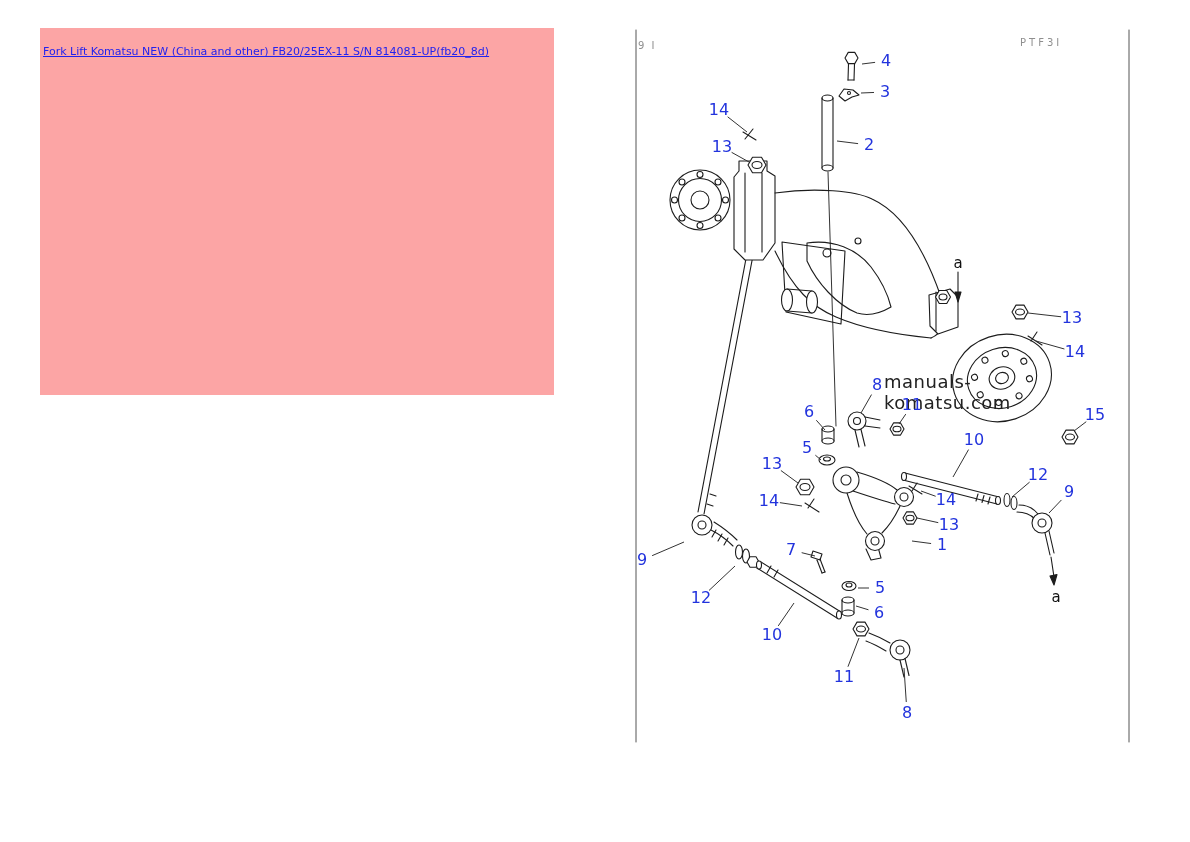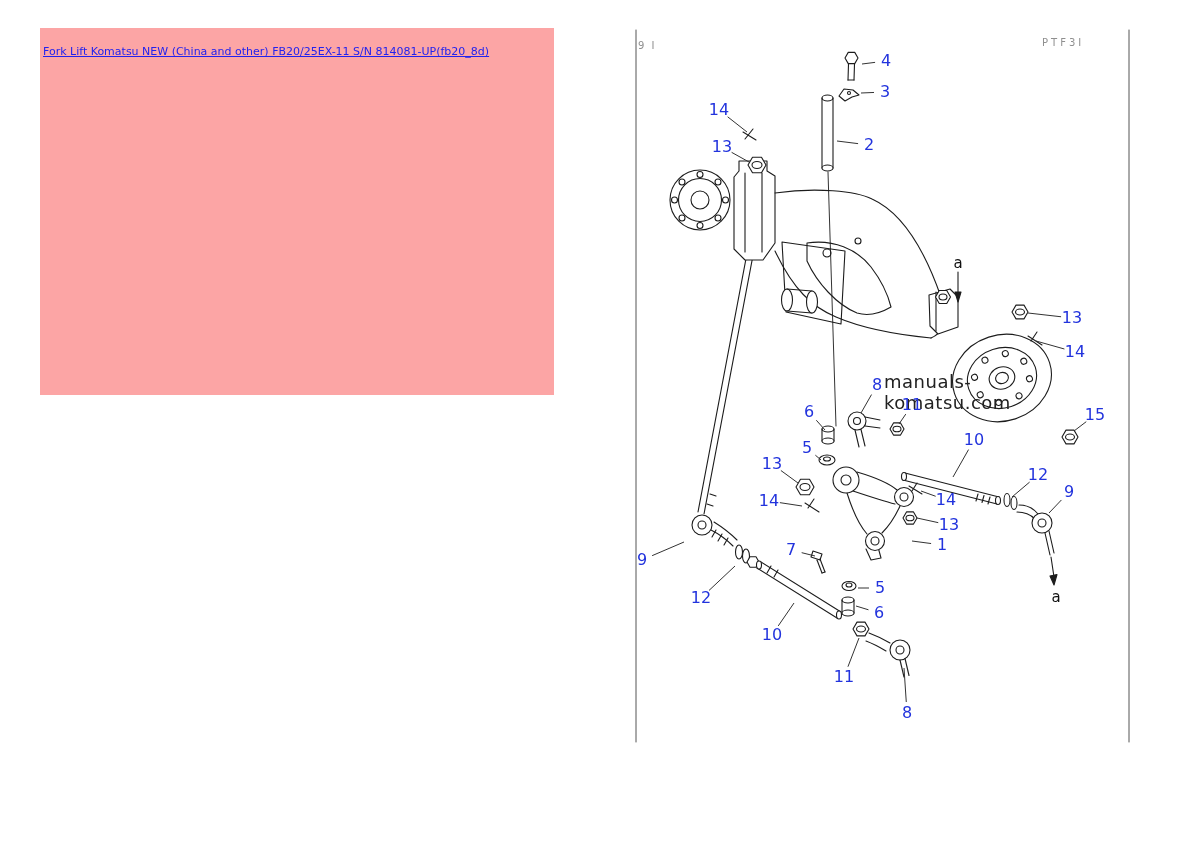--- a/index.html
+++ b/index.html
@@ -11,21 +11,21 @@
   .black-panel{position:absolute;left:40px;top:28px;width:514px;height:367px;background:#fca5a5;}
   .part-link{
     position:absolute;left:3px;top:17px;font-size:11px;line-height:13px;
     color:var(--link-blue,#2222ee);text-decoration:underline;white-space:nowrap;cursor:pointer;
   }
   .diagram-panel{position:absolute;left:0;top:0;width:1034px;height:842px;}
   svg.layer{position:absolute;left:0;top:0;pointer-events:none;}
   #leader-layer line{stroke:#333;stroke-width:1;}
   .corner-text{position:absolute;font-size:10px;color:var(--corner-gray,#8f8f8f);}
   .corner-left{left:638px;top:40px;letter-spacing:2px;}
-  .corner-right{left:1042px;top:37px;letter-spacing:3px;}
+  .corner-right{left:1020px;top:37px;letter-spacing:3px;}
   .watermark{
     position:absolute;left:884px;top:371px;font-size:18px;
     color:var(--watermark-gray,#222222);letter-spacing:.5px;
   }
   .part-label{
     position:absolute;transform:translate(-50%,-50%);font-size:16px;
     color:var(--label-blue,#2233dd);line-height:1;white-space:nowrap;
   }
   .letter-label{
     position:absolute;transform:translate(-50%,-50%);font-size:15px;color:#111;line-height:1;

